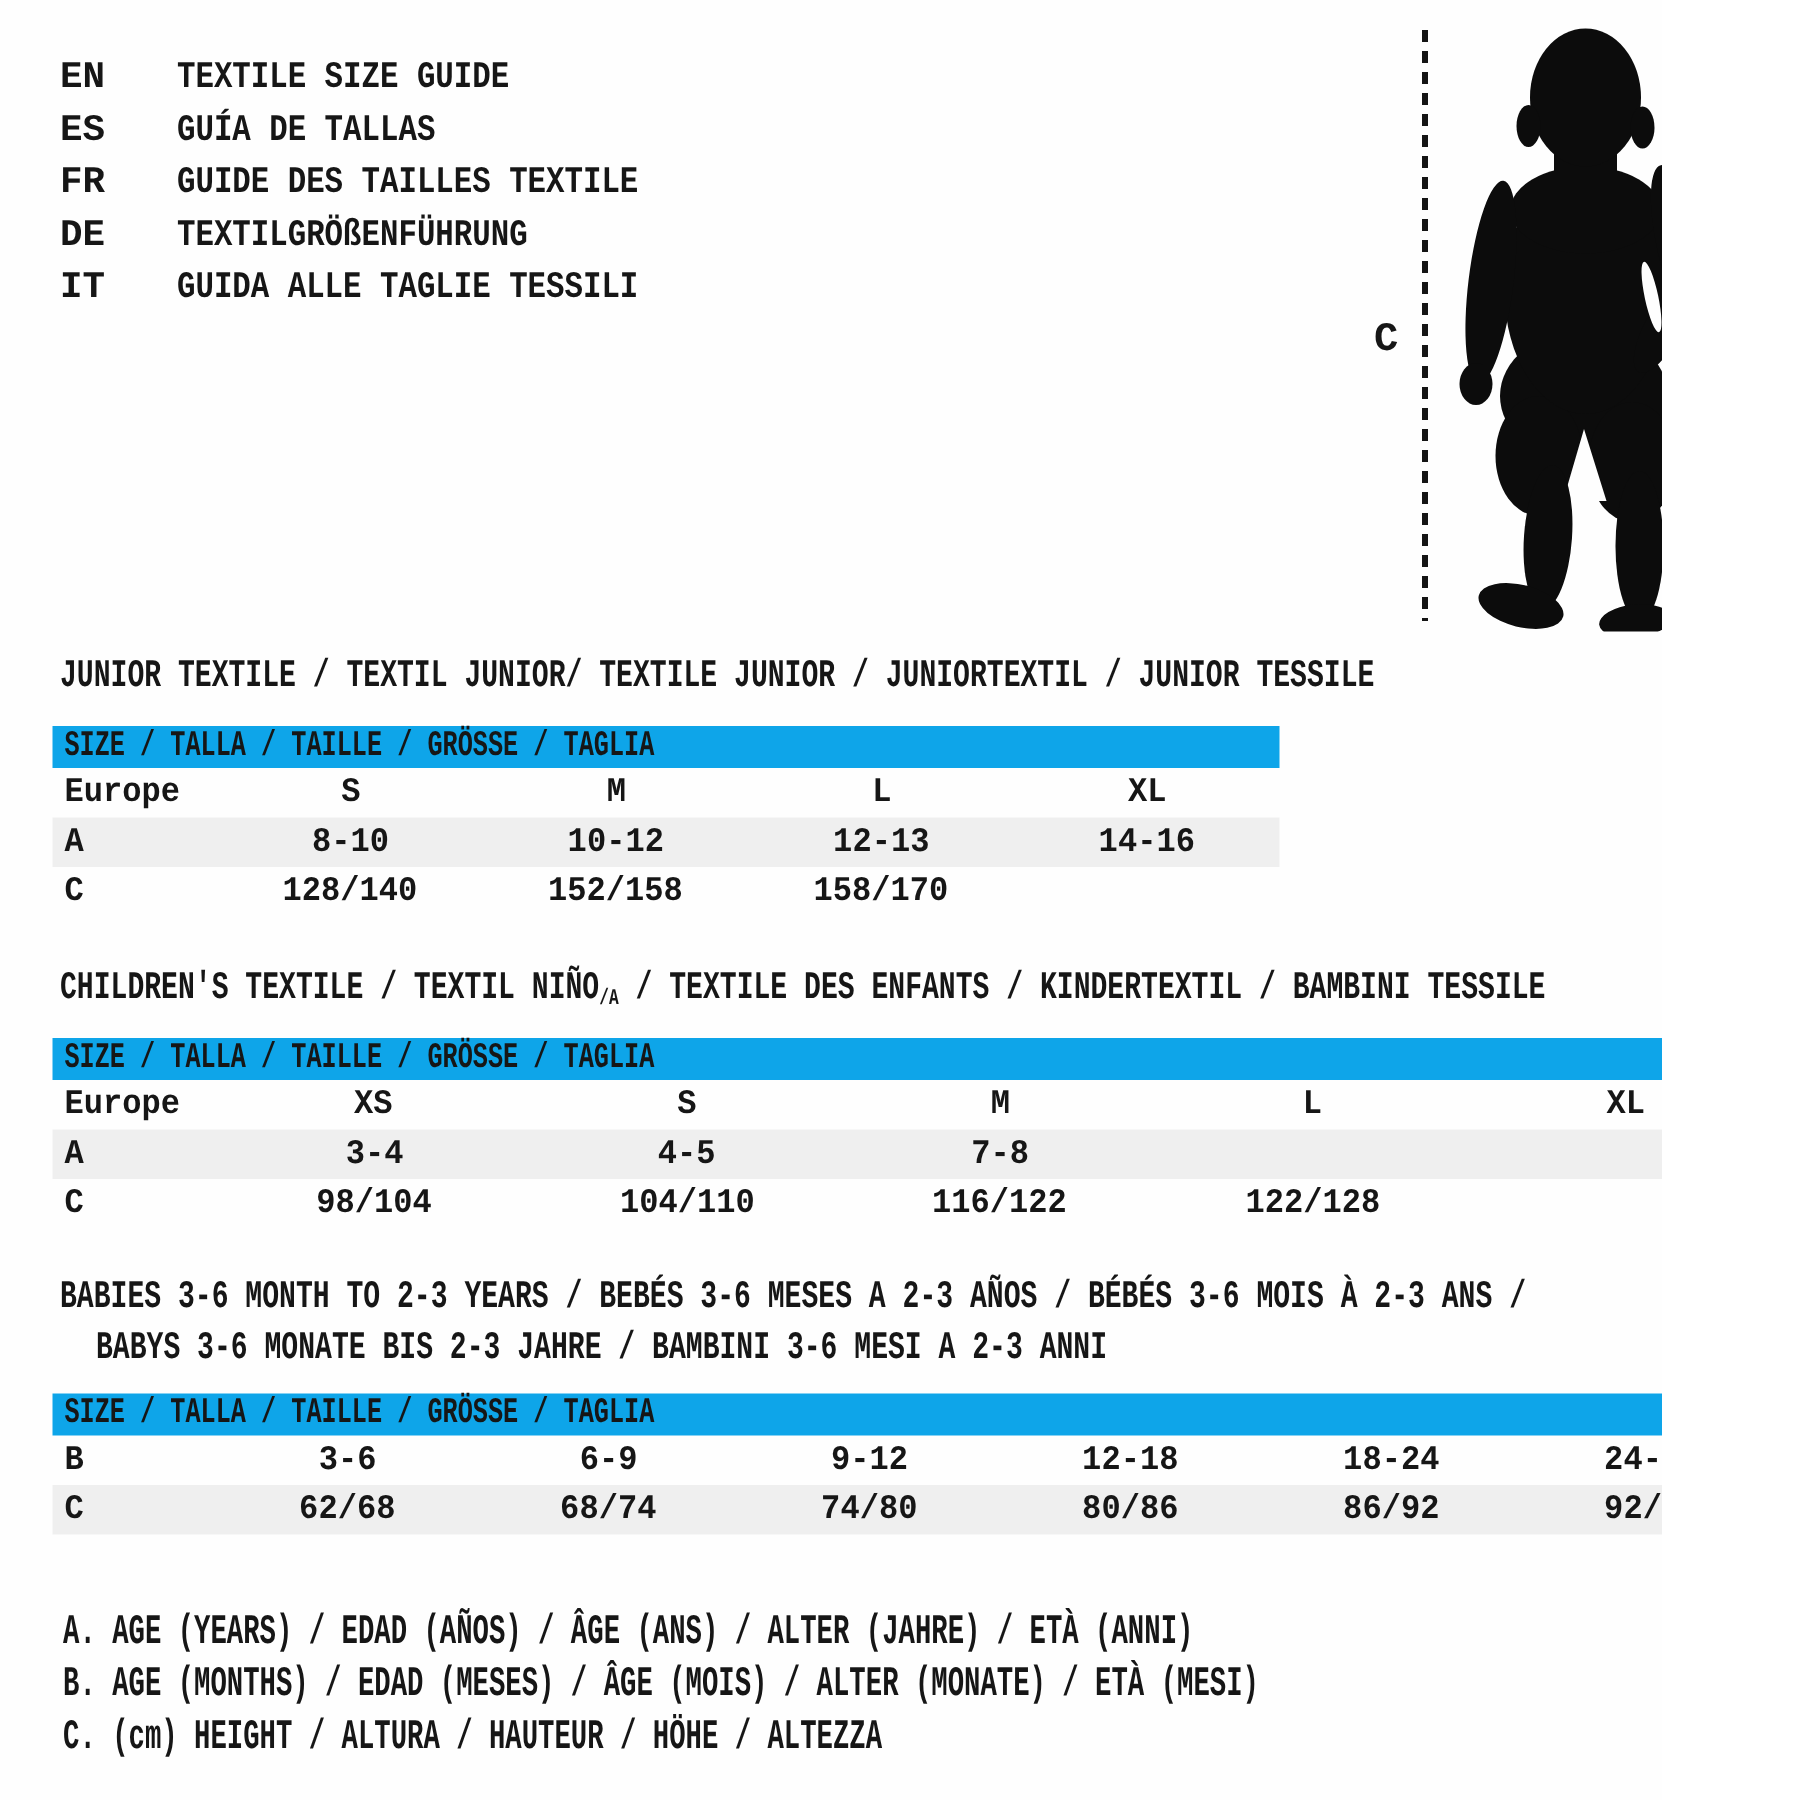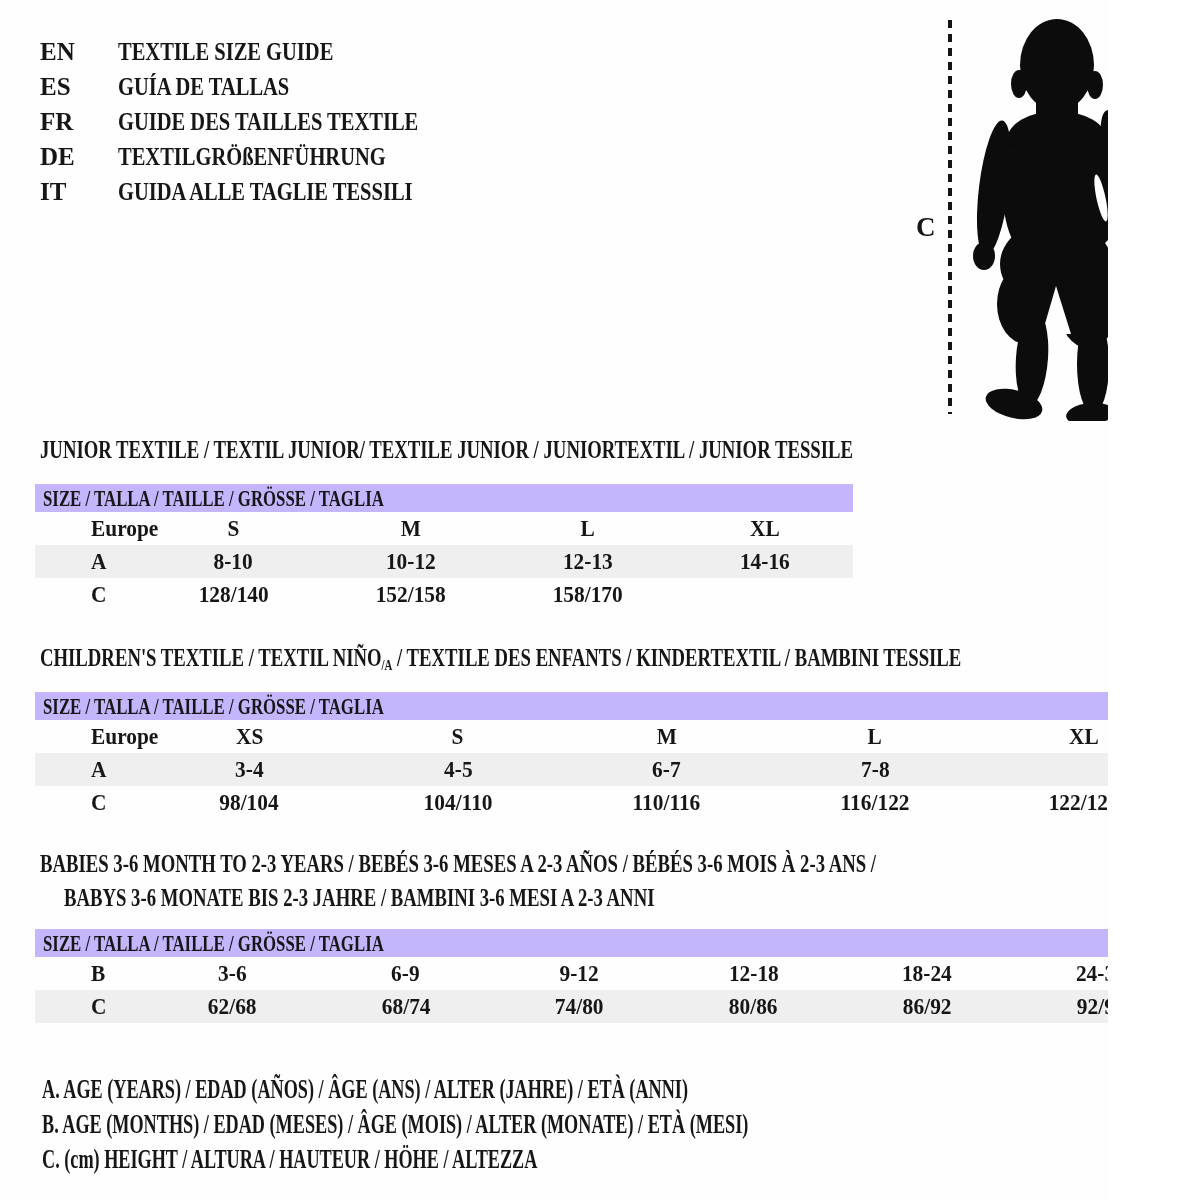--- a/index.html
+++ b/index.html
@@ -1,18 +1,18 @@
 <!DOCTYPE html>
 <html><head>
 <meta charset="utf-8">
 <style>
   html,body{margin:0;padding:0;background:#fff;}
   .page{
     position:relative;width:1108px;height:1200px;background:#fefefe;overflow:hidden;
-    font-family:Liberation Serif, serif;font-weight:bold;color:#161616;
+    font-family:Liberation Mono, monospace;font-weight:bold;color:#161616;
   }
   .cond{display:inline-block;white-space:nowrap;transform:scaleX(var(--sx,.72));transform-origin:0 50%;}
   .cond.center{transform-origin:50% 50%;}
 
   
   .lang-block{position:absolute;left:40px;top:34px;}
   .lang-row{display:flex;height:35px;align-items:center;}
   .lang-code{width:78px;font-size:25px;letter-spacing:0;}
   .lang-label{font-size:25px;--sx:.82;}
 
@@ -21,26 +21,26 @@
     background:repeating-linear-gradient(#141414 0 8px,transparent 8px 14px);}
   .measure-c{position:absolute;left:916px;top:212px;font-size:27px;}
   .figure-svg{position:absolute;left:972px;top:16px;}
 
   
   .sec-title{position:absolute;left:40px;font-size:26px;line-height:28px;white-space:nowrap;}
   .sub-small{font-size:15px;position:relative;top:4px;}
 
   
   .size-table{position:absolute;left:35px;}
-  .thead{height:28px;line-height:28px;background:#c4b5fd;padding-left:8px;font-size:24px;}
+  .thead{height:28px;line-height:28px;background:#0ea5e9;padding-left:8px;font-size:24px;}
   .thead .cond{--sx:.70;}
   .trow{display:grid;height:33px;align-items:center;}
   .trow.shaded{background:#efefef;}
   .cell{text-align:center;font-size:23px;line-height:33px;}
-  .cell.rowlabel{text-align:left;padding-left:8px;margin-left:48px;}
+  .cell.rowlabel{text-align:left;padding-left:8px;}
   .cellspan{--sx:.93;transform-origin:50% 50%;}
   .cellspan.left{transform-origin:0 50%;}
 
   
   .legend{position:absolute;left:42px;top:1071px;}
   .legend-line{height:35px;line-height:35px;font-size:28px;white-space:nowrap;}
   .legend-line .cond{--sx:.65;}
 </style>
 </head>
 <body>
@@ -149,28 +149,26 @@
           <div class="cell"><span class="cond cellspan center">XS</span></div>
           <div class="cell"><span class="cond cellspan center">S</span></div>
           <div class="cell"><span class="cond cellspan center">M</span></div>
           <div class="cell"><span class="cond cellspan center">L</span></div>
           <div class="cell"><span class="cond cellspan center">XL</span></div>
         </div>
         <div class="trow shaded" style="grid-template-columns: 110px repeat(5, 1fr);">
           <div class="cell rowlabel"><span class="cond cellspan left">A</span></div>
           <div class="cell"><span class="cond cellspan center">3-4</span></div>
           <div class="cell"><span class="cond cellspan center">4-5</span></div>
-          <div class="cell"><span class="cond cellspan center">6-7</span></div>
           <div class="cell"><span class="cond cellspan center">7-8</span></div>
         </div>
         <div class="trow" style="grid-template-columns: 110px repeat(5, 1fr);">
           <div class="cell rowlabel"><span class="cond cellspan left">C</span></div>
           <div class="cell"><span class="cond cellspan center">98/104</span></div>
           <div class="cell"><span class="cond cellspan center">104/110</span></div>
-          <div class="cell"><span class="cond cellspan center">110/116</span></div>
           <div class="cell"><span class="cond cellspan center">116/122</span></div>
           <div class="cell"><span class="cond cellspan center">122/128</span></div>
         </div>
       </div>
   </div>
 
   <div class="sec-title" style="top:850px;">
     <span class="cond">BABIES 3-6 MONTH TO 2-3 YEARS / BEBÉS 3-6 MESES A 2-3 AÑOS / BÉBÉS 3-6 MOIS À 2-3 ANS /</span>
   </div>
   <div class="sec-title" style="top:884px;margin-left:24px;">

